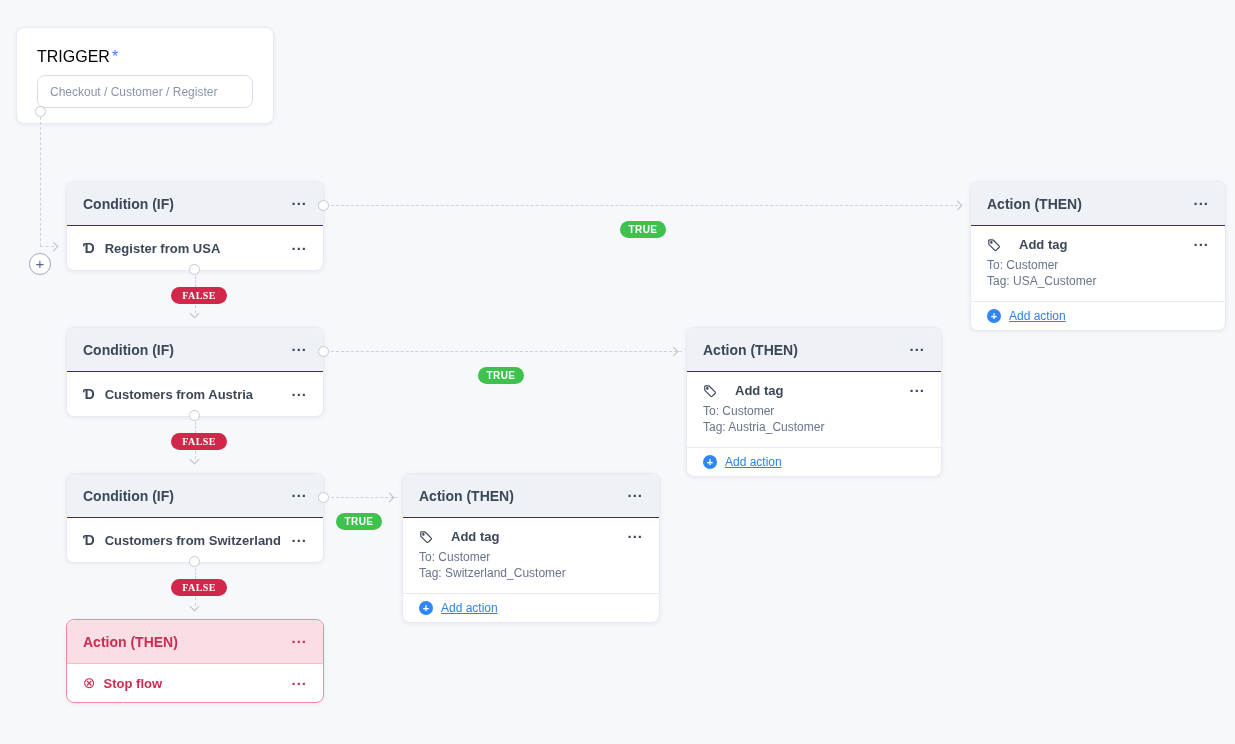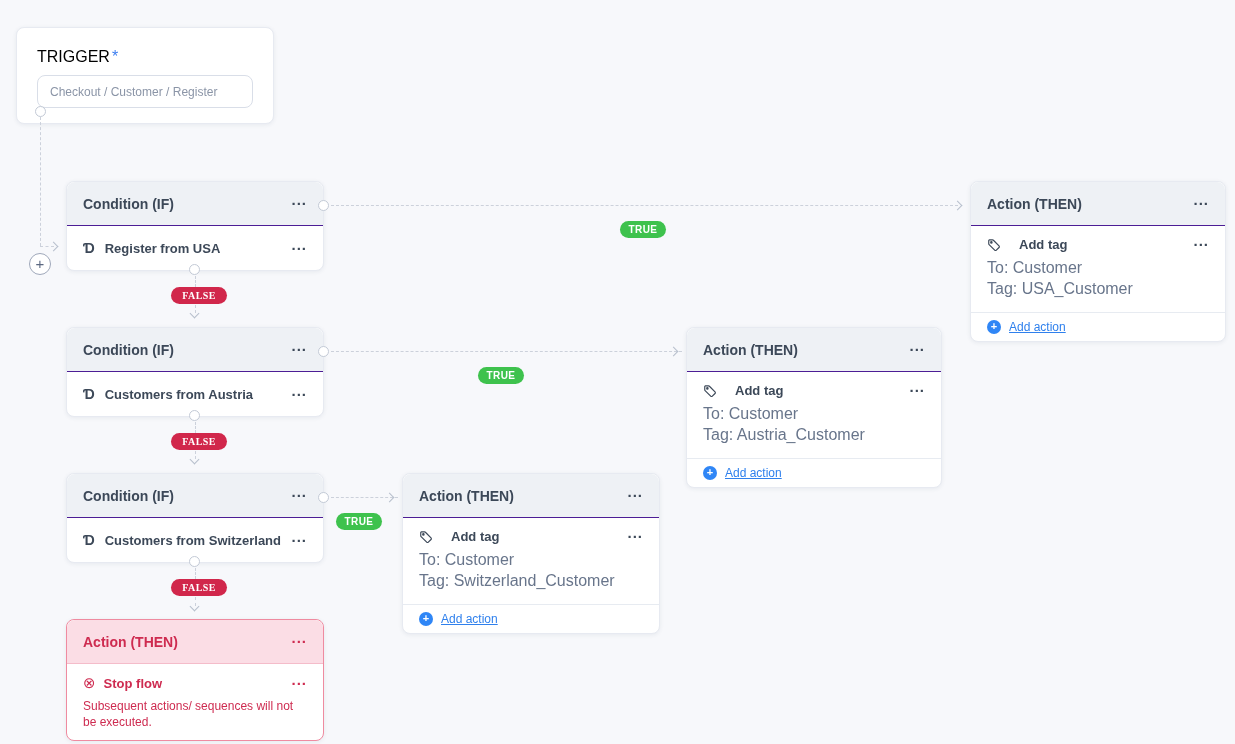--- a/index.html
+++ b/index.html
@@ -53,21 +53,21 @@
     border:1px solid #d9dee8; border-radius:8px;
     display:flex; align-items:center;
     padding:0 12px;
     font-size:12px; color:#8b95a7; background:#fff; cursor:pointer;
   }
 
   
   .action-body { padding:11px 16px 12px; }
   .action-row { display:flex; align-items:center; gap:18px; font-size:13px; font-weight:700; color:#3c4858; cursor:pointer; }
   .tag-icon { display:flex; align-items:center; }
-  .action-meta { margin-top:6px; font-size:16px; color:#68758b; line-height:1.3; }
+  .action-meta { margin-top:6px; font-size:12px; color:#68758b; line-height:1.3; }
   .action-footer {
     border-top:1px solid #e7ebf1;
     padding:7px 16px;
     display:flex; align-items:center; gap:8px;
     cursor:pointer;
   }
   .add-action-icon {
     width:14px; height:14px; border-radius:50%;
     background:#2f86f6; color:#fff;
     font-size:11px; font-weight:700;
@@ -286,17 +286,16 @@
     <div class="card-header">
       <span>Action (THEN)</span>
       <span class="dots">...</span>
     </div>
     <div class="stop-body">
       <div class="stop-row">
         <span class="stop-icon">⊗</span>
         <span>Stop flow</span>
         <span class="dots">...</span>
       </div>
-      <div class="stop-desc">Subsequent actions/ sequences will not be executed.</div>
     </div>
   </div>
 
 </div>
 
 </body></html>

